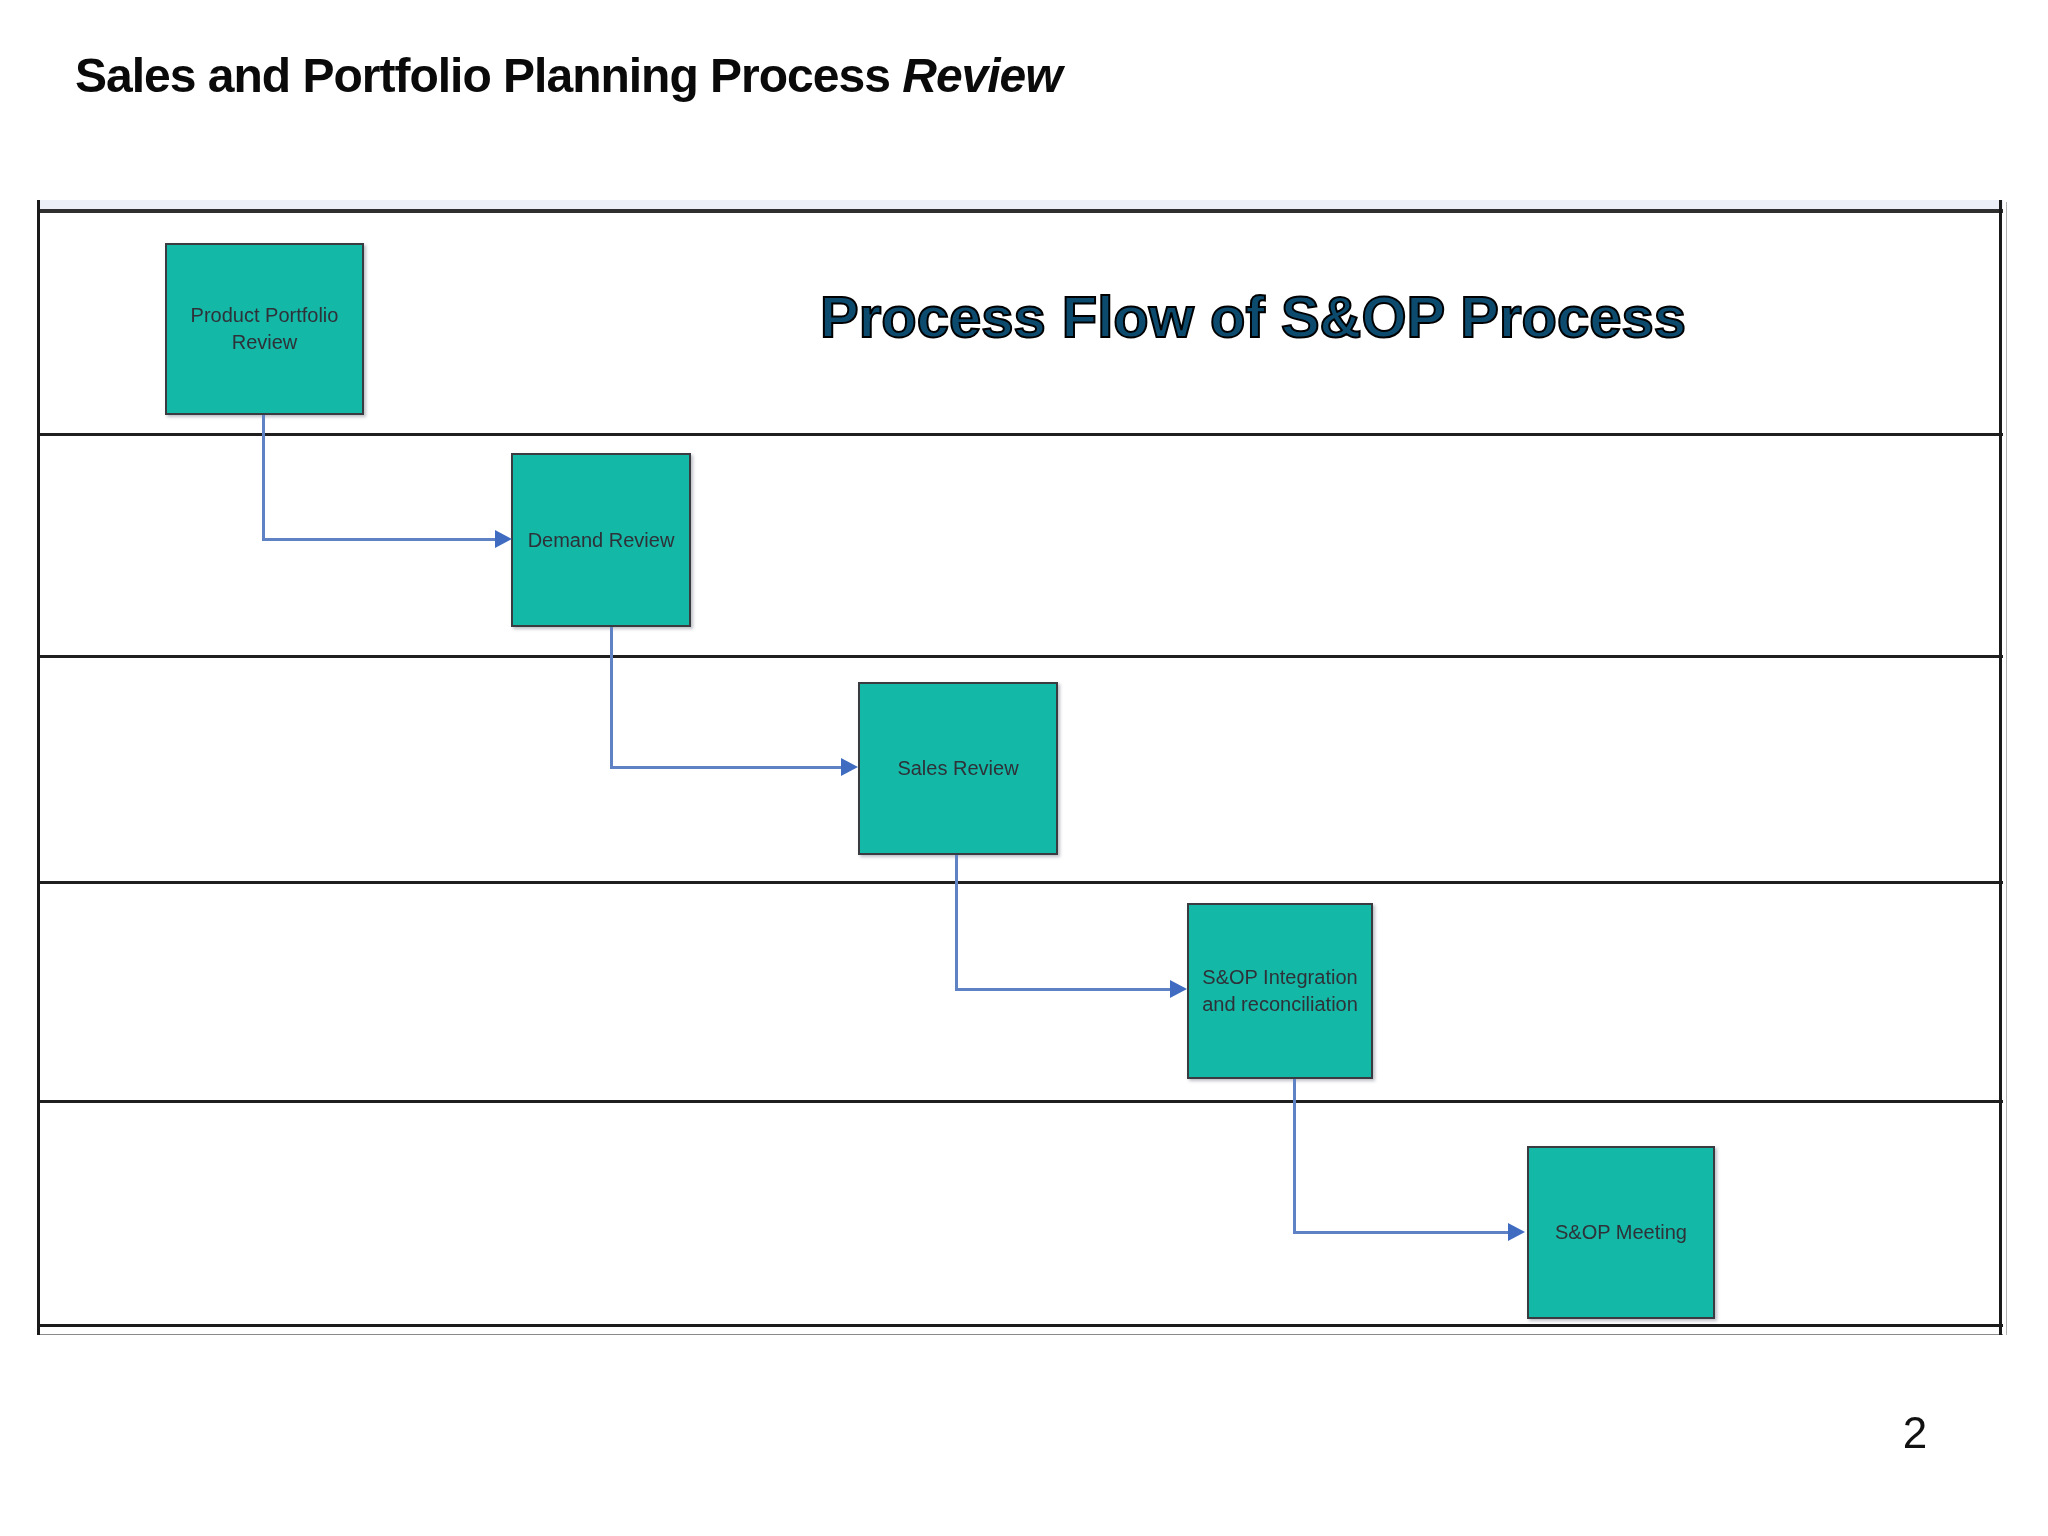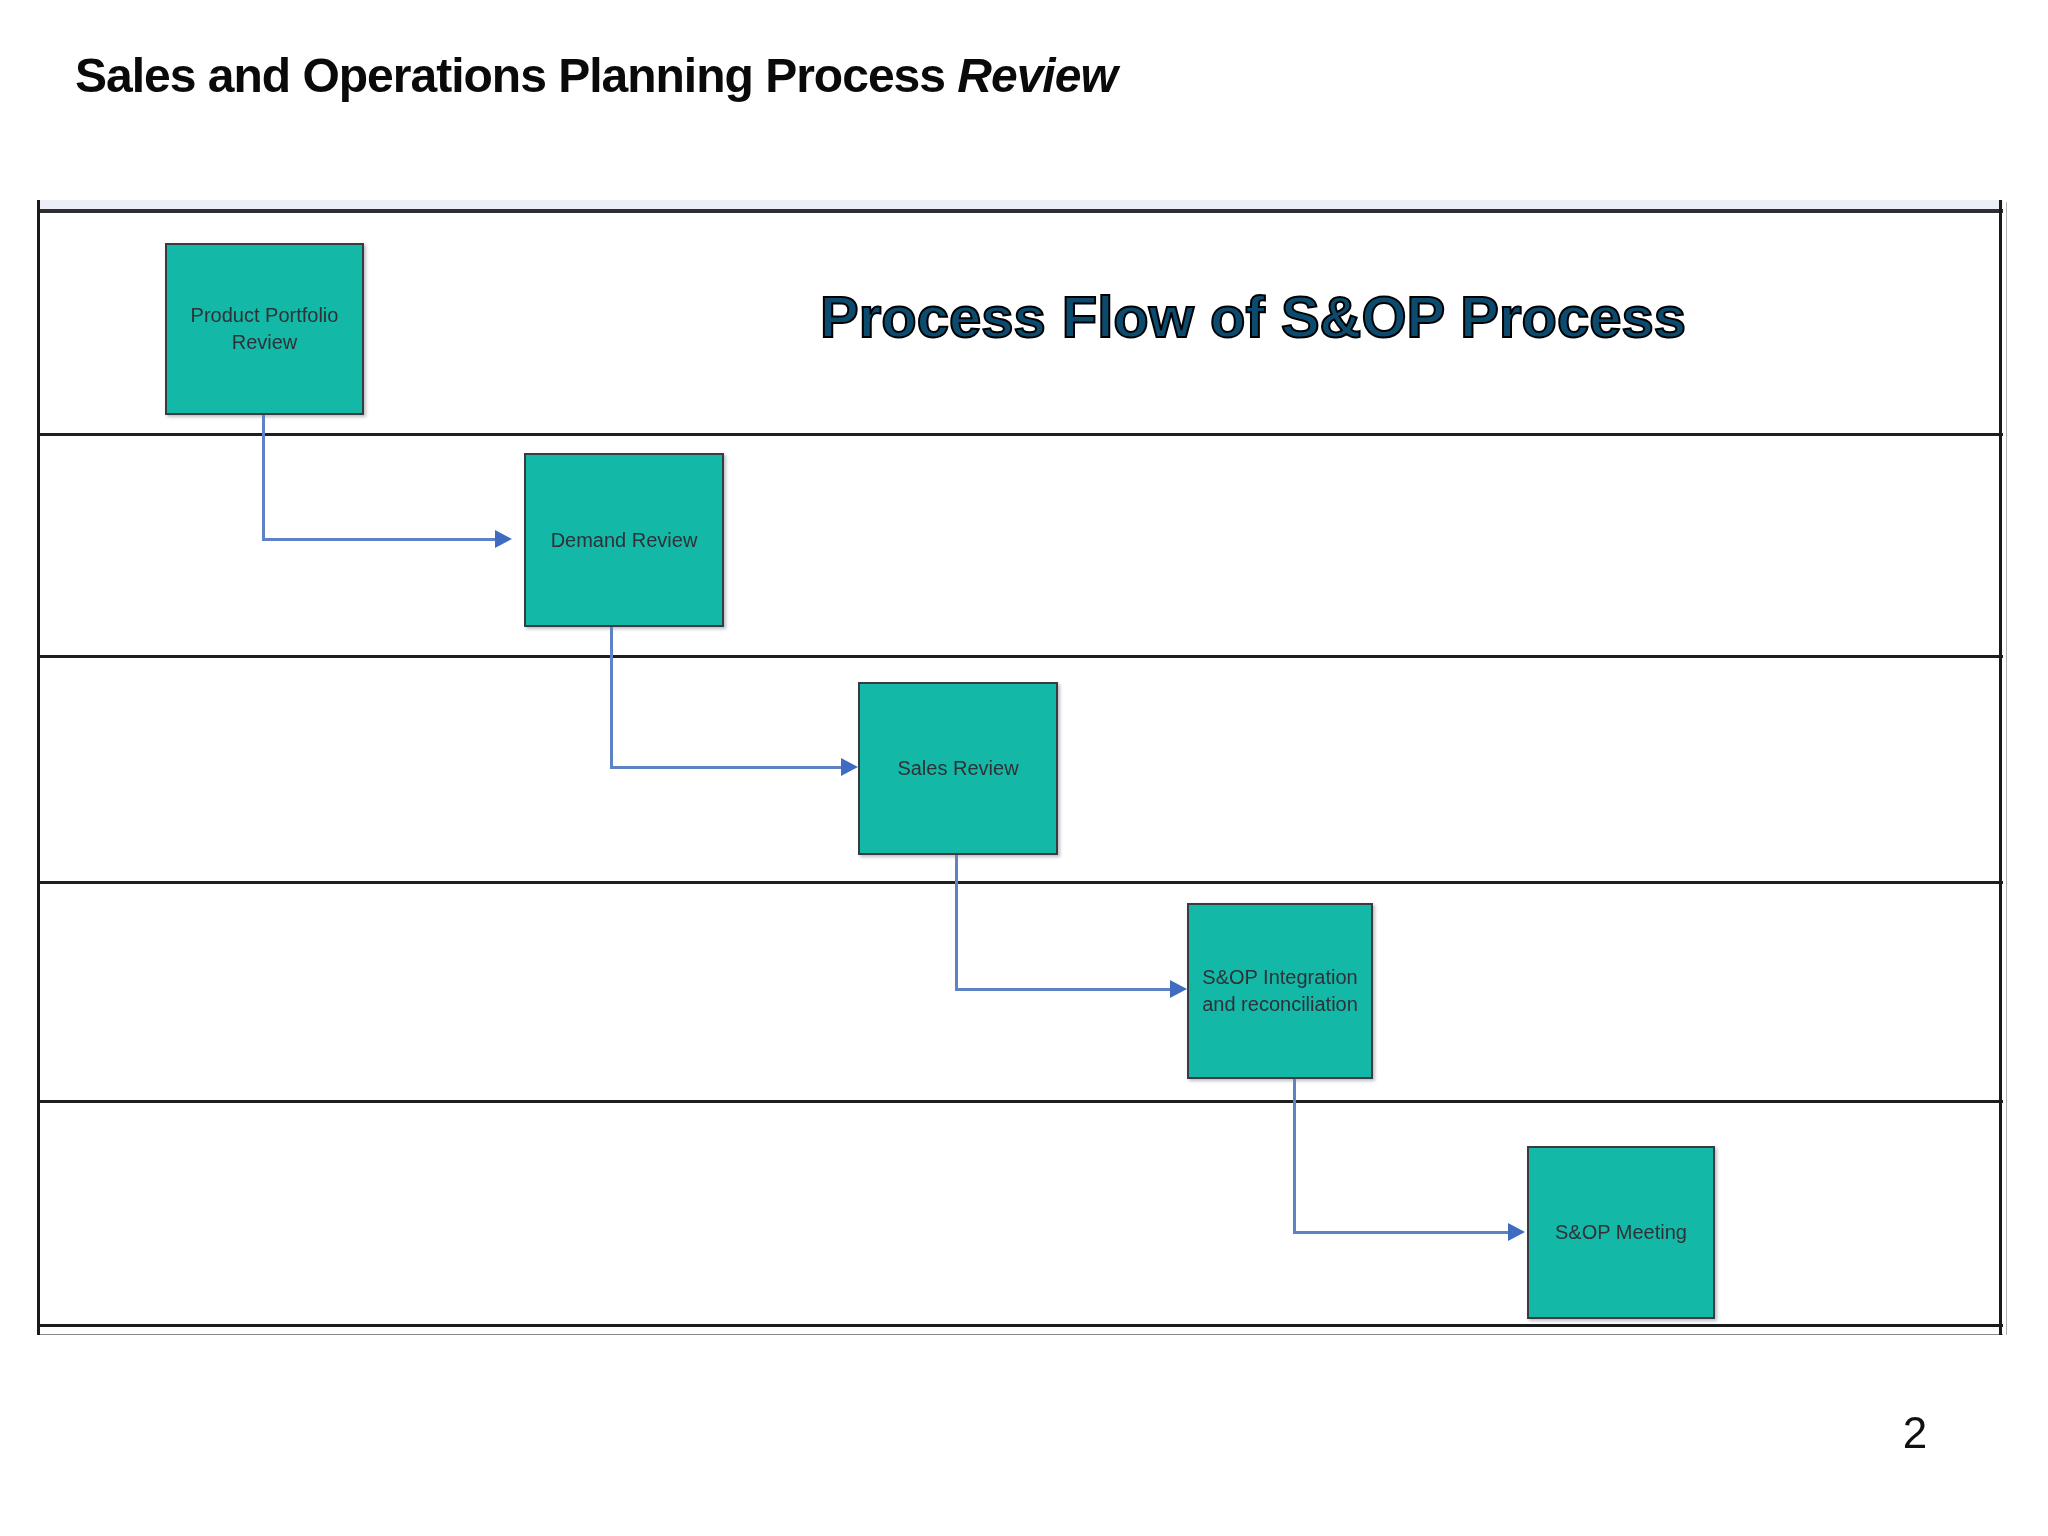--- a/index.html
+++ b/index.html
@@ -67,21 +67,21 @@
     display: flex;
     align-items: center;
     justify-content: center;
     text-align: center;
     font-size: 20px;
     line-height: 1.35;
     color: #2e3138;
     padding: 6px;
   }
   #node-1 { left: 165px;  top: 243px;  width: 199px; height: 172px; }
-  #node-2 { left: 524px;  top: 453px;  width: 200px; height: 174px; }
+  #node-2 { left: 511px;  top: 453px;  width: 180px; height: 174px; }
   #node-3 { left: 858px;  top: 682px;  width: 200px; height: 173px; }
   #node-4 { left: 1187px; top: 903px;  width: 186px; height: 176px; }
   #node-5 { left: 1527px; top: 1146px; width: 188px; height: 173px; }
 
   
   .seg { position: absolute; background: #5e82c4; }
   .arrowhead {
     position: absolute;
     width: 0; height: 0;
     border-top: 9px solid transparent;
@@ -111,21 +111,21 @@
     font-size: 44px;
     color: #111111;
   }
 </style>
 </head>
 <body>
 
 <div id="page">
 
   <div id="slide-title">
-    <span>Sales and Operations Planning Process </span><span class="emph">Review</span>
+    <span>Sales and Portfolio Planning Process </span><span class="emph">Review</span>
   </div>
 
   <div class="hline pale-strip"></div>
   <div class="hline top-border"></div>
   <div class="hline lane-div-1"></div>
   <div class="hline lane-div-2"></div>
   <div class="hline lane-div-3"></div>
   <div class="hline lane-div-4"></div>
   <div class="hline bottom-border"></div>
   <div class="hline bottom-thin"></div>

